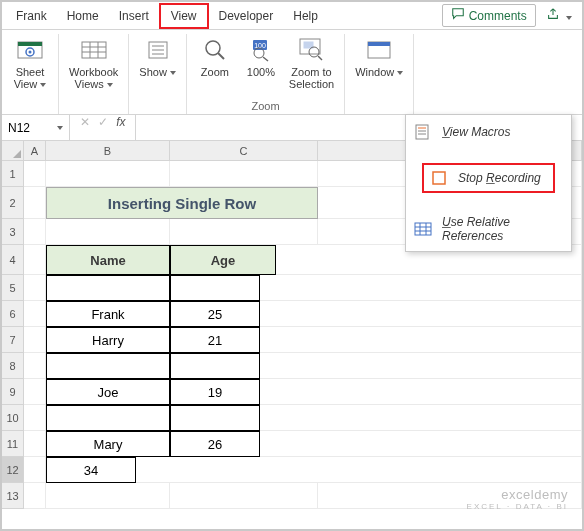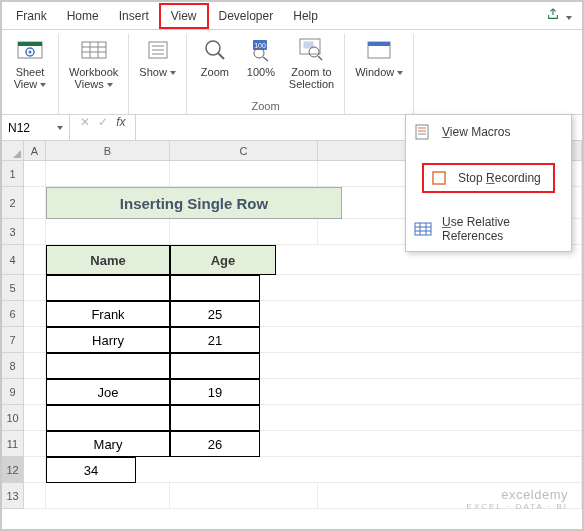--- a/index.html
+++ b/index.html
@@ -11,21 +11,21 @@
     .comments-btn { border: 1px solid #bcbcbc; padding: 2px 8px; display: flex; align-items: center; gap: 4px; color: #217346; border-radius: 2px; }
     .share-btn { padding: 2px 6px; color: #217346; }
     .ribbon { display: flex; background: #fff; border-bottom: 1px solid #d4d4d4; height: 85px; padding-top: 4px; }
     .rgroup { display: flex; flex-direction: column; align-items: center; border-right: 1px solid #e0e0e0; padding: 0 6px 2px 6px; }
     .rgroup-items { display: flex; flex: 1; align-items: flex-start; gap: 2px; }
     .rbtn { display: flex; flex-direction: column; align-items: center; justify-content: flex-start; padding: 2px 4px; min-width: 44px; text-align: center; color: #3a3a3a; cursor: pointer; }
     .rbtn .icon { height: 28px; display: flex; align-items: center; justify-content: center; margin-bottom: 2px; }
     .rbtn .lbl { font-size: 11px; line-height: 1.1; }
     .rgroup-label { font-size: 11px; color: #666; text-align: center; margin-top: auto; padding-top: 2px; }
     .macros-btn { border: 3px solid #ed1c24; padding: 2px 4px; }
-    .dropdown-menu { position: absolute; top: 112px; right: 10px; width: 167px; background: #fff; border: 1px solid #c8c8c8; box-shadow: 2px 2px 6px rgba(0,0,0,.2); z-index: 10; padding: 2px 0; }
+    .dropdown-menu { position: absolute; top: 112px; right: 10px; width: 167px; background: #fff; border: 1px solid #c8c8c8; box-shadow: 2px 2px 6px rgba(0,0,0,.2); z-index: 10; padding: 2px 0; font-style: italic; }
     .menu-item { display: flex; align-items: center; padding: 6px 8px; gap: 10px; cursor: pointer; font-size: 12px; color: #3a3a3a; }
     .menu-item.highlighted { border: 2px solid #ed1c24; margin: 16px; padding: 4px 6px; }
     .menu-icon { width: 18px; height: 18px; display: flex; align-items: center; justify-content: center; }
     .namebox-row { display: flex; align-items: flex-start; height: 26px; border-bottom: 1px solid #d4d4d4; }
     .namebox { width: 68px; border-right: 1px solid #d4d4d4; padding: 0 6px; display: flex; align-items: center; justify-content: space-between; height: 100%; }
     .fx-controls { display: flex; align-items: center; gap: 8px; padding: 0 10px; color: #888; }
     .fx { font-style: italic; color: #555; }
     .sheet { position: relative; }
     .col-headers { display: flex; height: 20px; }
     .corner { width: 22px; border-right: 1px solid #d4d4d4; border-bottom: 1px solid #d4d4d4; background: #eee; position: relative; }
@@ -48,20 +48,28 @@
 <body>
 
 <div class="tabs">
   <div class="tab">Frank</div>
   <div class="tab">Home</div>
   <div class="tab">Insert</div>
   <div class="tab active">View</div>
   <div class="tab">Developer</div>
   <div class="tab">Help</div>
   <div class="tab-right">
+    <div class="comments-btn">
+      <span>
+        <svg width="14" height="14" viewBox="0 0 16 16">
+            <path fill="none" stroke="#217346" stroke-width="1.2" d="M2 2h12v8H6l-3 3V10H2z"></path>
+          </svg>
+      </span>
+      <span>Comments</span>
+    </div>
     <div class="share-btn chev">
       <svg width="14" height="14" viewBox="0 0 16 16">
           <path fill="none" stroke="#217346" stroke-width="1.2" d="M8 2v7M8 2l-3 3M8 2l3 3M3 9v4h10V9"></path>
         </svg>
     </div>
   </div>
 </div>
 
 <div class="ribbon">
   <div class="rgroup">
@@ -224,21 +232,21 @@
       <div class="row-h">1</div>
       <div class="cell col-A"></div>
       <div class="cell col-B"></div>
       <div class="cell col-C"></div>
       <div class="cell col-D"></div>
     </div>
 
   <div class="grid-row" style="height:32px">
       <div class="row-h">2</div>
       <div class="cell col-A"></div>
-    <div class="cell title-cell" style="width:296px">Inserting Single Row</div>
+    <div class="cell title-cell" style="width:272px">Inserting Single Row</div>
     <div class="cell col-D"></div>
     </div>
 
   <div class="grid-row">
       <div class="row-h">3</div>
       <div class="cell col-A"></div>
       <div class="cell col-B"></div>
       <div class="cell col-C"></div>
       <div class="cell col-D"></div>
     </div>

